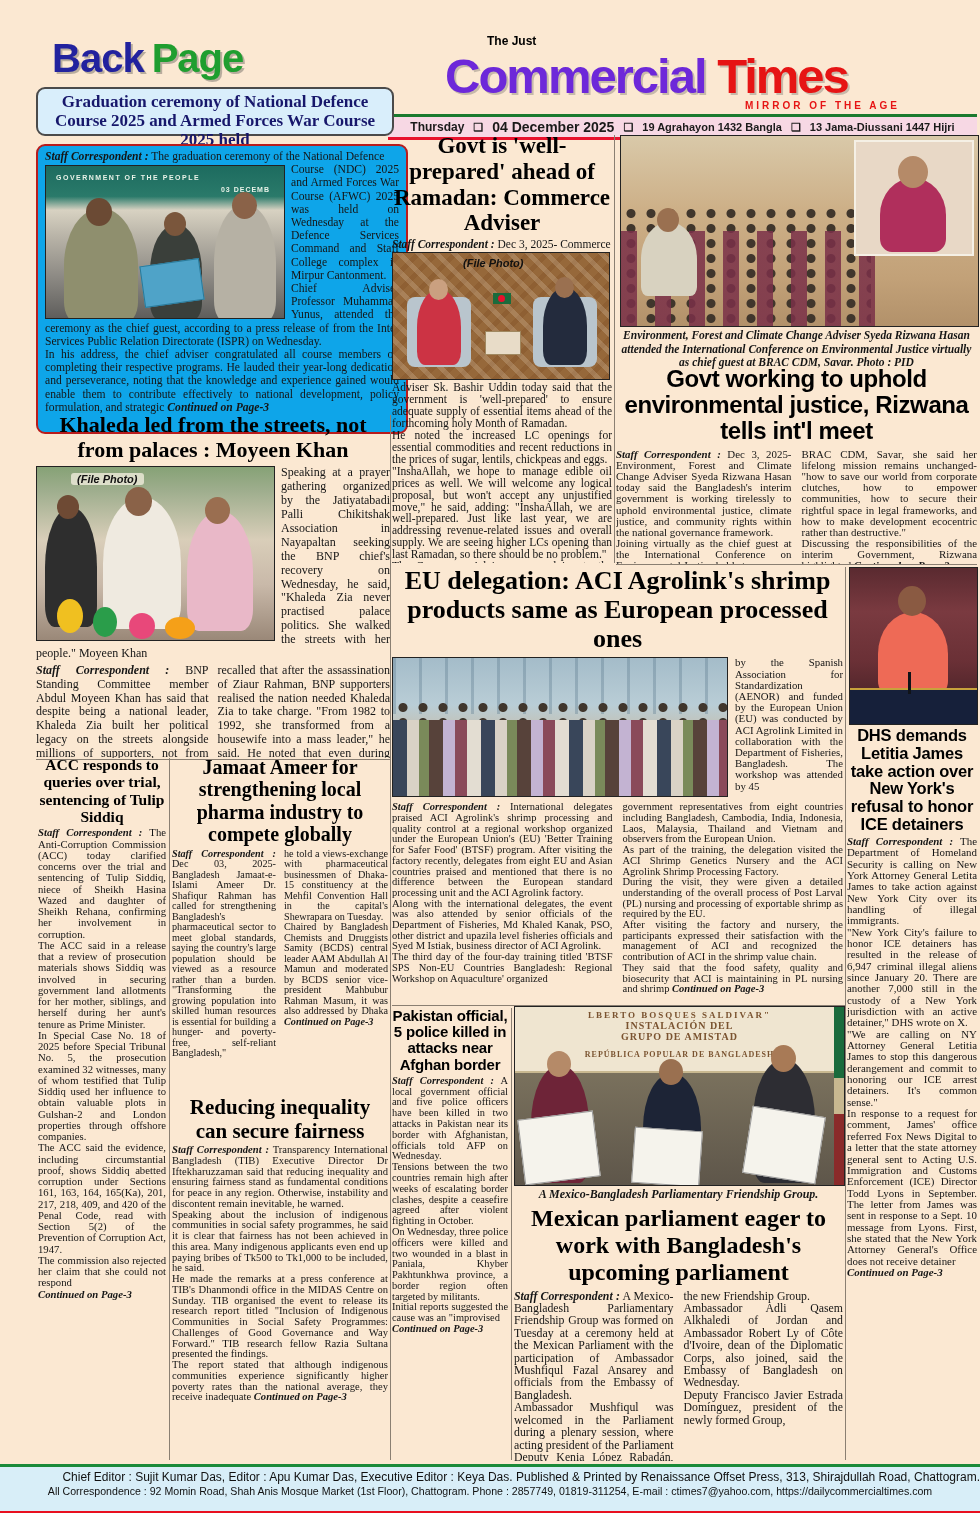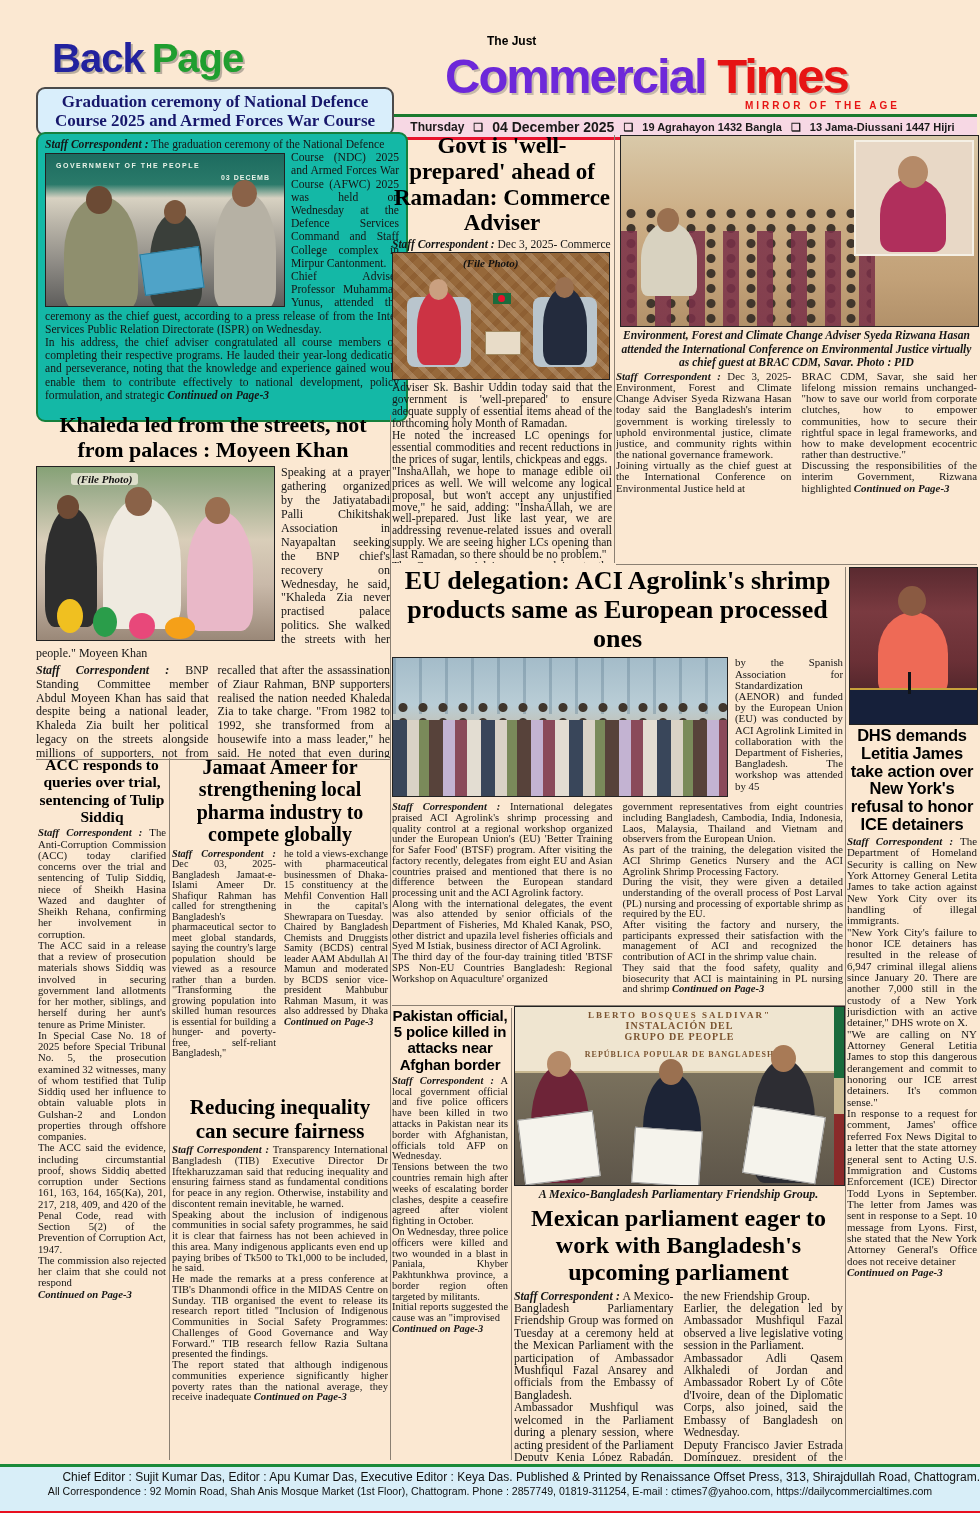--- a/index.html
+++ b/index.html
@@ -6,33 +6,33 @@
   #page{position:relative;width:980px;height:1513px;background:#fbe8d2;overflow:hidden;font-family:"Liberation Serif",serif;color:#151515;}
   .abs{position:absolute;}
   .art{position:absolute;overflow:hidden;font-family:"Liberation Serif",serif;color:#151515;}
   .t{margin:0;text-align:justify;}
   .byline{font-style:italic;font-weight:bold;}
   .cont{font-style:italic;font-weight:bold;white-space:nowrap;}
   .hl-serif{font-family:"Liberation Serif",serif;font-weight:bold;text-align:center;color:#000;line-height:1.12;}
   .hl-sans{font-family:"Liberation Sans",sans-serif;font-weight:bold;text-align:center;color:#000;letter-spacing:-.4px;line-height:1.08;}
   .caption{font-family:"Liberation Serif",serif;font-style:italic;font-weight:bold;text-align:center;line-height:1.18;}
   .ph{position:relative;border:1px solid #222;overflow:hidden;}
-  .filephoto{font-family:Liberation Serif, serif;font-style:italic;font-weight:bold;color:#111;}
+  .filephoto{font-family:Liberation Sans, sans-serif;font-style:italic;font-weight:bold;color:#111;}
   .cols{display:flex;}
   .sep-v{position:absolute;width:1px;background:#8a7f72;}
   .sep-h{position:absolute;height:1px;background:#8a7f72;}
   .blob{position:absolute;border-radius:50% 50% 18% 18%;}
   .head{position:absolute;border-radius:50%;}
   .crowd-dots{background-image:radial-gradient(circle,#40362c 0 4px,transparent 5px);background-size:20px 15px;}
   
   #backpage{font-family:"Liberation Sans",sans-serif;font-weight:bold;font-size:40px;letter-spacing:-1px;text-shadow:2px 2px 0 rgba(60,60,60,.35);}
   #masthead-title{font-family:"Liberation Sans",sans-serif;font-weight:bold;font-size:49px;letter-spacing:-2px;text-shadow:2px 2px 0 rgba(80,80,80,.3);white-space:nowrap;}
   #datebar{background:#f7d8e4;border-top:3px solid #1a7a2e;border-bottom:3px solid #e8112d;display:flex;align-items:center;justify-content:center;gap:9px;font-family:"Liberation Sans",sans-serif;font-weight:bold;color:#1a1a1a;}
   #gradtitle{background:#d9eefb;border:2px solid #4a4a4a;border-radius:9px;color:#17176b;}
-  #gradbody{background:#14b8a6;border:2px solid #15803d;border-radius:9px;}
+  #gradbody{background:#0ea5e9;border:2px solid #b91c1c;border-radius:9px;margin-top:12px;}
   #footerbox{background:#d8eef8;border-top:3px solid #1a8a3a;border-bottom:4px solid #e81020;text-align:center;font-family:"Liberation Sans",sans-serif;color:#111;}
 </style>
 </head>
 <body>
 
 <div id="page">
 
   <div id="backpage" class="abs" style="left:52px;top:36px;">
     <span style="color:#22229e;">Back</span><span style="color:#1f9e2f;margin-left:8px;margin-top:20px;">Page</span>
   </div>
@@ -162,20 +162,21 @@
     <div style="position:absolute;left:20px;top:86px;width:56px;height:74px;background:#d8d2c0;border-radius:50% 50% 12% 12%;"></div>
     <div class="head" style="left:36px;top:72px;width:22px;height:24px;background:#9a7050;"></div>
     <div style="position:absolute;right:4px;top:4px;width:116px;height:112px;background:#e8d8c6;border:2px solid #f5f0e5;">
       <div class="blob" style="left:24px;top:36px;width:66px;height:74px;background:#b02f5c;"></div>
       <div class="head" style="left:42px;top:14px;width:30px;height:32px;background:#b58a68;"></div>
     </div>
   </div>
   <div class="abs caption" style="left:616px;top:329px;width:361px;font-size:11.5px;">Environment, Forest and Climate Change Adviser Syeda Rizwana Hasan attended the International Conference on Environmental Justice virtually as chief guest at BRAC CDM, Savar. Photo : PID</div>
 
   <div class="art" style="left:616px;top:366px;width:361px;height:198px;">
+    <div class="hl-sans" style="font-size:24px;">Govt working to uphold environmental justice, Rizwana tells int'l meet</div>
     <div class="cols" style="gap:10px;font-size:10.9px;line-height:11.15px;margin-top:5px;">
       <div style="flex:1;">
         <p class="t"><span class="byline">Staff Correspondent :</span> <span>Dec 3, 2025-</span> <span>Environment, Forest and Climate Change Adviser Syeda Rizwana Hasan today said the Bangladesh's interim government is working tirelessly to uphold environmental justice, climate justice, and community rights within the national governance framework.</span></p>
         <p class="t">Joining virtually as the chief guest at the International Conference on Environmental Justice held at</p>
       </div>
       <div style="flex:1;">
         <p class="t">BRAC CDM, Savar, she said her lifelong mission remains unchanged-"how to save our world from corporate clutches, how to empower communities, how to secure their rightful space in legal frameworks, and how to make development ecocentric rather than destructive."</p>
         <p class="t"><span>Discussing the responsibilities of the interim Government, Rizwana highlighted</span> <span class="cont">Continued on Page-3</span></p>
       </div>
     </div>
@@ -214,21 +215,21 @@
       <p class="t">Tensions between the two countries remain high after weeks of escalating border clashes, despite a ceasefire agreed after violent fighting in October.</p>
       <p class="t">On Wednesday, three police officers were killed and two wounded in a blast in Paniala, Khyber Pakhtunkhwa province, a border region often targeted by militants.</p>
       <p class="t"><span>Initial reports suggested the cause was an "improvised</span><br><span class="cont">Continued on Page-3</span></p>
     </div>
   </div>
 
   <div class="ph" style="position:absolute;left:514px;top:1006px;width:329px;height:178px;background:linear-gradient(180deg,#6e6654 0%,#7d745f 30%,#5e564a 100%);">
     <div style="position:absolute;left:0;top:0;width:100%;height:64px;background:#efe5d0;border-bottom:2px solid #c8b890;text-align:center;color:#7a5330;font-family:'Liberation Serif',serif;font-weight:bold;">
       <div style="font-size:9px;letter-spacing:2px;padding-top:3px;">LBERTO BOSQUES SALDIVAR"</div>
       <div style="font-size:10px;letter-spacing:1px;">INSTALACIÓN DEL</div>
-      <div style="font-size:10px;letter-spacing:1px;">GRUPO DE PEOPLE</div>
+      <div style="font-size:10px;letter-spacing:1px;">GRUPO DE AMISTAD</div>
       <div style="font-size:8px;letter-spacing:1px;margin-top:8px;">REPÚBLICA POPULAR DE BANGLADESH</div>
     </div>
     <div style="position:absolute;right:0;top:0;width:10px;height:100%;background:linear-gradient(180deg,#1a6b3c 0 40%,#c8b890 40% 60%,#8a2a2a 60% 100%);"></div>
     <div class="blob" style="left:16px;top:58px;width:58px;height:118px;background:#6e2438;"></div>
     <div class="head" style="left:32px;top:44px;width:24px;height:26px;background:#b58a68;"></div>
     <div class="blob" style="left:128px;top:66px;width:58px;height:110px;background:#1d2436;"></div>
     <div class="head" style="left:144px;top:52px;width:24px;height:26px;background:#9a7050;"></div>
     <div class="blob" style="left:238px;top:52px;width:62px;height:124px;background:#2d2d33;"></div>
     <div class="head" style="left:256px;top:38px;width:25px;height:27px;background:#a87a56;"></div>
     <div style="position:absolute;left:6px;top:108px;width:74px;height:64px;background:#f5f3ec;border:1px solid #999;transform:rotate(-7deg);"></div>
@@ -239,21 +240,20 @@
 
   <div class="art" style="left:514px;top:1205px;width:329px;height:256px;">
     <div class="hl-serif" style="font-size:24px;">Mexican parliament eager to work with Bangladesh's upcoming parliament</div>
     <div class="cols" style="gap:10px;font-size:11.8px;line-height:12.4px;margin-top:4px;">
       <div style="flex:1;">
         <p class="t"><span class="byline">Staff Correspondent :</span> <span>A Mexico-Bangladesh Parliamentary Friendship Group was formed on Tuesday at a ceremony held at the Mexican Parliament with the participation of Ambassador Mushfiqul Fazal Ansarey and officials from the Embassy of Bangladesh.</span></p>
         <p class="t">Ambassador Mushfiqul was welcomed in the Parliament during a plenary session, where acting president of the Parliament Deputy Kenia López Rabadán, announced to lawmakers the establishment of</p>
       </div>
       <div style="flex:1;">
         <p class="t">the new Friendship Group.</p>
-        <p class="t">Earlier, the delegation led by Ambassador Mushfiqul Fazal observed a live legislative voting session in the Parliament.</p>
         <p class="t">Ambassador Adli Qasem Alkhaledi of Jordan and Ambassador Robert Ly of Côte d'Ivoire, dean of the Diplomatic Corps, also joined, said the Embassy of Bangladesh on Wednesday.</p>
         <p class="t"><span>Deputy Francisco Javier Estrada Domínguez, president of the newly formed Group,</span> </p>
       </div>
     </div>
   </div>
 
   <div class="ph" style="position:absolute;left:849px;top:567px;width:127px;height:156px;background:linear-gradient(180deg,#5a2a30 0%,#7a3a40 28%,#6a3036 60%,#3a1c20 100%);">
     <div class="blob" style="left:28px;top:44px;width:70px;height:84px;background:#ee6a56;"></div>
     <div class="head" style="left:48px;top:18px;width:28px;height:30px;background:#8a5a42;"></div>
     <div style="position:absolute;left:0;bottom:0;width:100%;height:34px;background:#16203a;border-top:2px solid #c8a23c;"></div>

